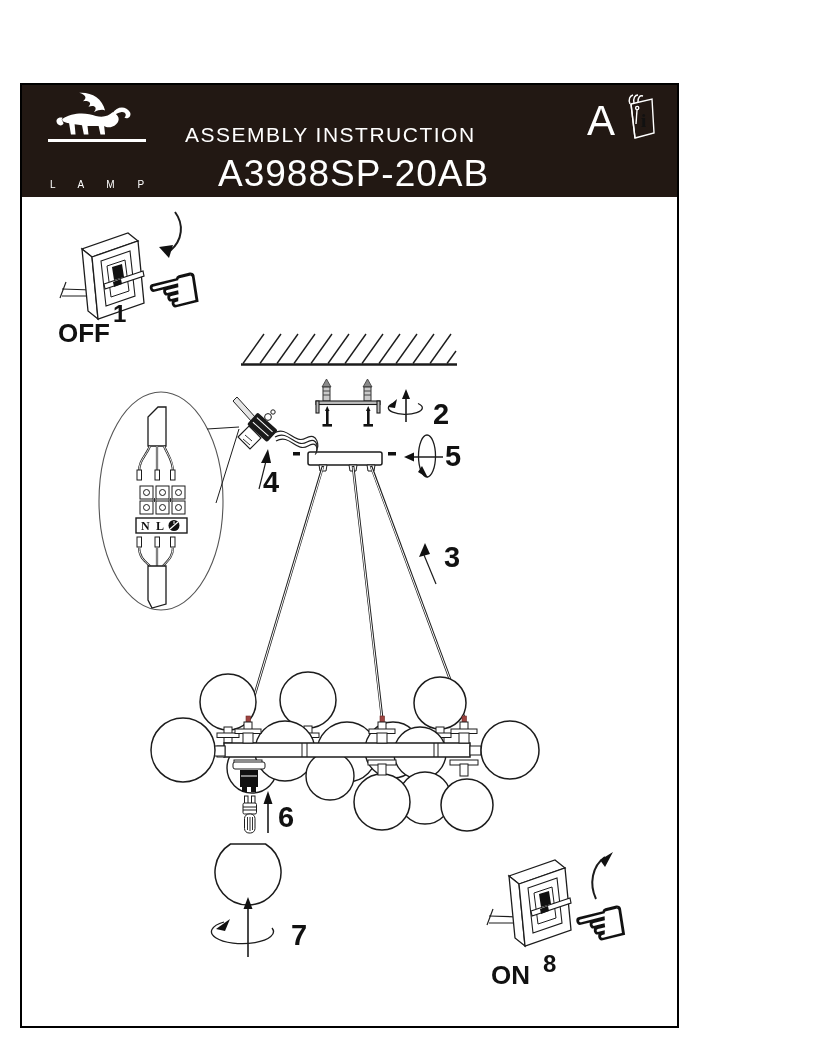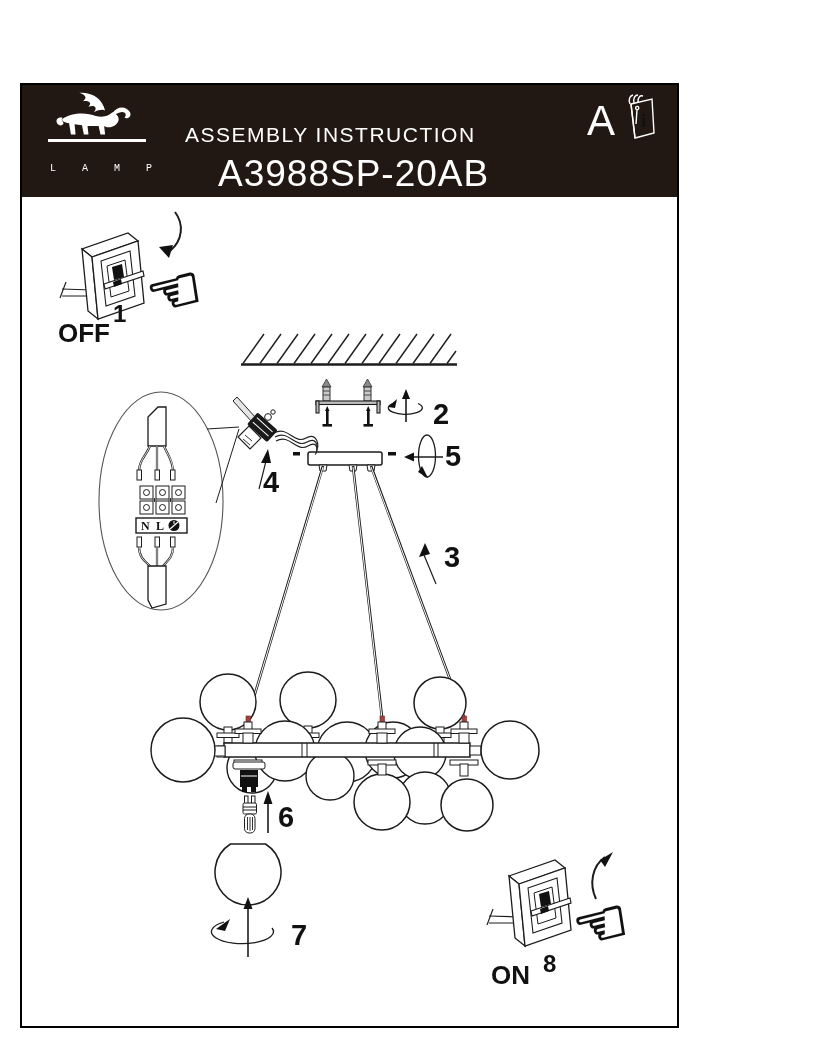--- a/index.html
+++ b/index.html
@@ -3,22 +3,22 @@
 <meta charset="utf-8">
 <style>
   html,body{margin:0;padding:0;background:#fff;}
   .sheet{position:relative;width:816px;height:1056px;background:#ffffff;overflow:hidden;
          font-family:"Liberation Sans",sans-serif;}
   .frame{position:absolute;left:20px;top:83px;width:655px;height:941px;border:2px solid #000;background:#fff;}
   .hdr{position:absolute;left:0;top:0;width:100%;height:112px;background:#221813;}
   .hdr .brand{position:absolute;left:24px;top:6px;width:120px;color:#fff;}
   .brand-name{font-family:"Liberation Serif",serif;font-size:33px;letter-spacing:3px;color:#fff;
               position:absolute;left:2px;top:52px;}
-  .brand-sub{font-family:Liberation Mono, monospace;font-size:10px;letter-spacing:10px;color:#fff;
-             position:absolute;left:4px;top:72px;white-space:nowrap;}
+  .brand-sub{font-family:Liberation Sans, sans-serif;font-size:10px;letter-spacing:10px;color:#fff;
+             position:absolute;left:4px;top:88px;white-space:nowrap;}
   .brand-rule{position:absolute;left:2px;top:48px;width:98px;height:2.5px;background:#fff;}
   .doc-title{position:absolute;left:163px;top:16px;color:#fff;font-size:21px;letter-spacing:1.5px;white-space:nowrap;margin-top:22px;}
   .doc-model{position:absolute;left:196px;top:52px;color:#fff;font-size:37px;letter-spacing:1px;white-space:nowrap;margin-top:16px;}
   .corner{position:absolute;right:62px;top:12px;color:#fff;font-size:42px;}
   .booklet{position:absolute;right:16px;top:8px;}
   svg text{fill:#111;}
   .step-num{font:bold 29px "Liberation Sans",sans-serif;}
   .step-num-sm{font:bold 24px "Liberation Sans",sans-serif;}
   .onoff{font:bold 26px "Liberation Sans",sans-serif;}
   .term{font:bold 12px "Liberation Serif",serif;}

